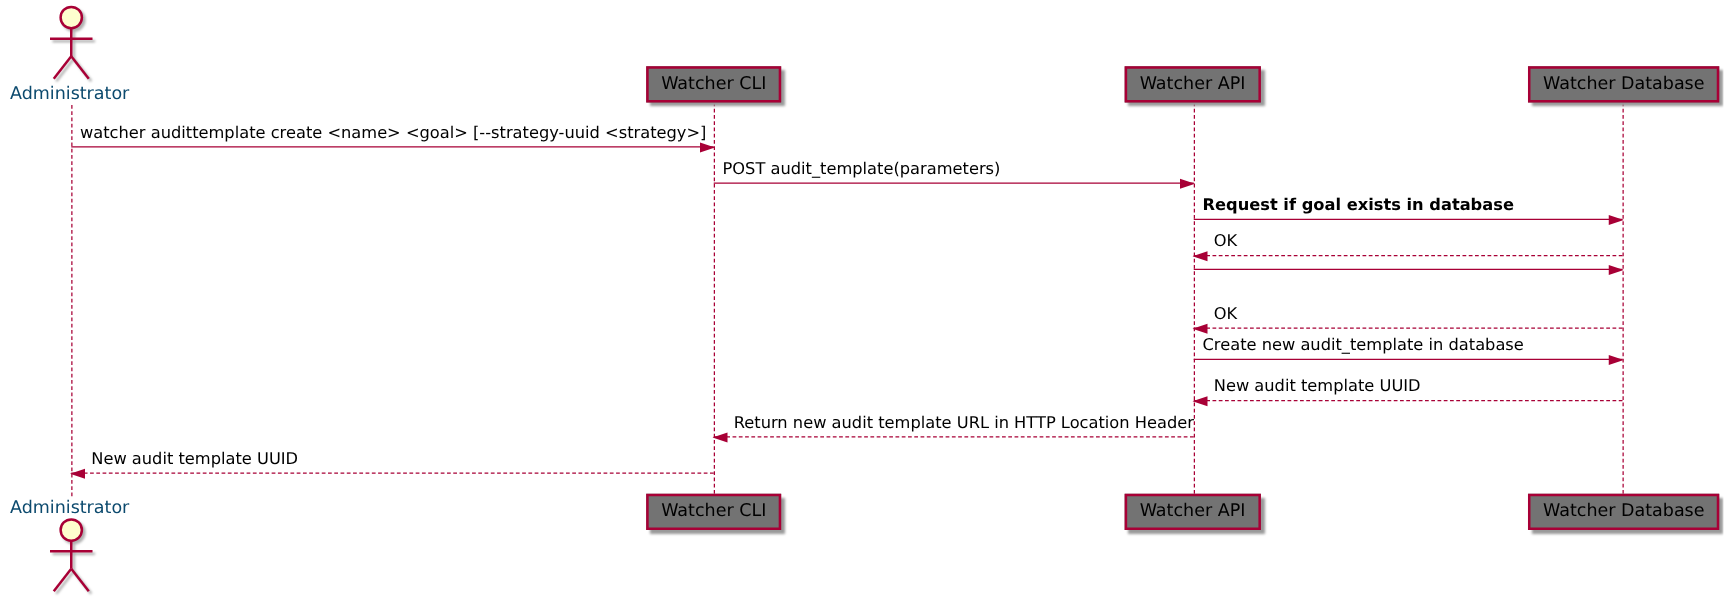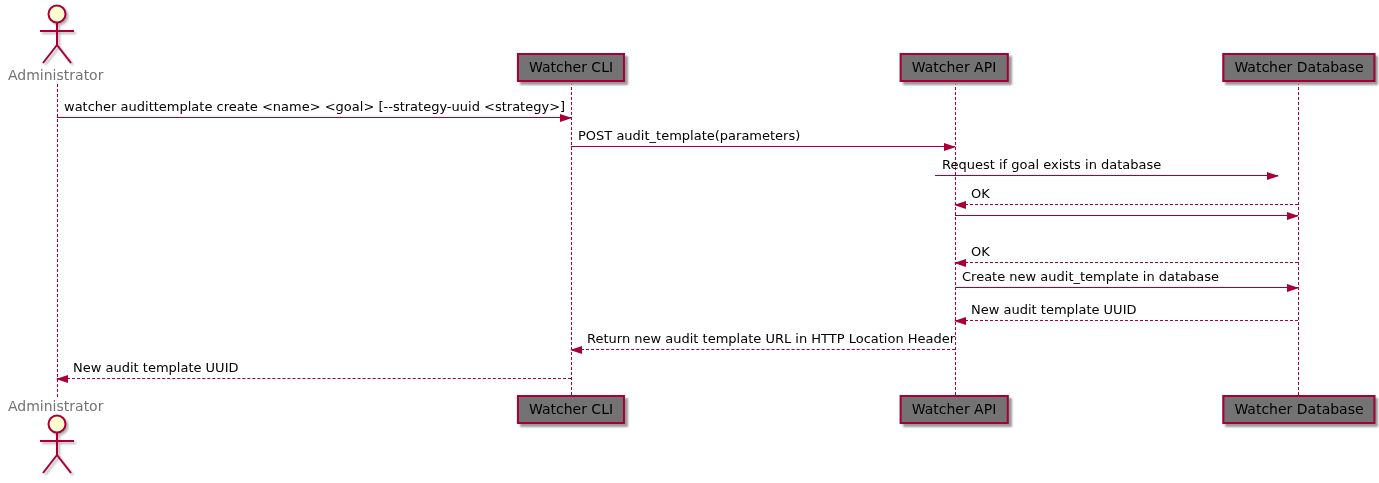--- a/index.html
+++ b/index.html
@@ -23,21 +23,21 @@
     box-shadow:3px 3px 2px #9a9a9a;
     padding:4px 10px;
     font-size:14px;
     line-height:17px;
     color:#000;
     white-space:nowrap;
   }
   .actor-label{
     position:absolute;
     font-size:14px;
-    color:#737373;
+    color:#0c4a6e;
     white-space:nowrap;
   }
   .actor-figure{
     position:absolute;
     filter:drop-shadow(2.5px 2.5px 1px #b0b0b0);
   }
   .msg{position:absolute;}
   .msg .lbl{
     display:block;
     font-size:13px;
@@ -94,21 +94,21 @@
       </div>
   </div>
 
   <div class="msg" style="left:571px;top:128px;width:384px;">
     <span class="lbl indent-sm">POST audit_template(parameters)</span>
     <div class="line solid">
         <i class="ah ah-r"></i>
       </div>
   </div>
 
-  <div class="msg" style="left:935px;top:157px;width:343px;">
+  <div class="msg" style="left:955px;top:157px;width:343px;font-weight:bold;">
     <span class="lbl indent-sm">Request if goal exists in database</span>
     <div class="line solid">
         <i class="ah ah-r"></i>
       </div>
   </div>
 
   <div class="msg" style="left:955px;top:186px;width:343px;">
     <span class="lbl indent-md">OK</span>
     <div class="line dashed">
         <i class="ah ah-l"></i>

